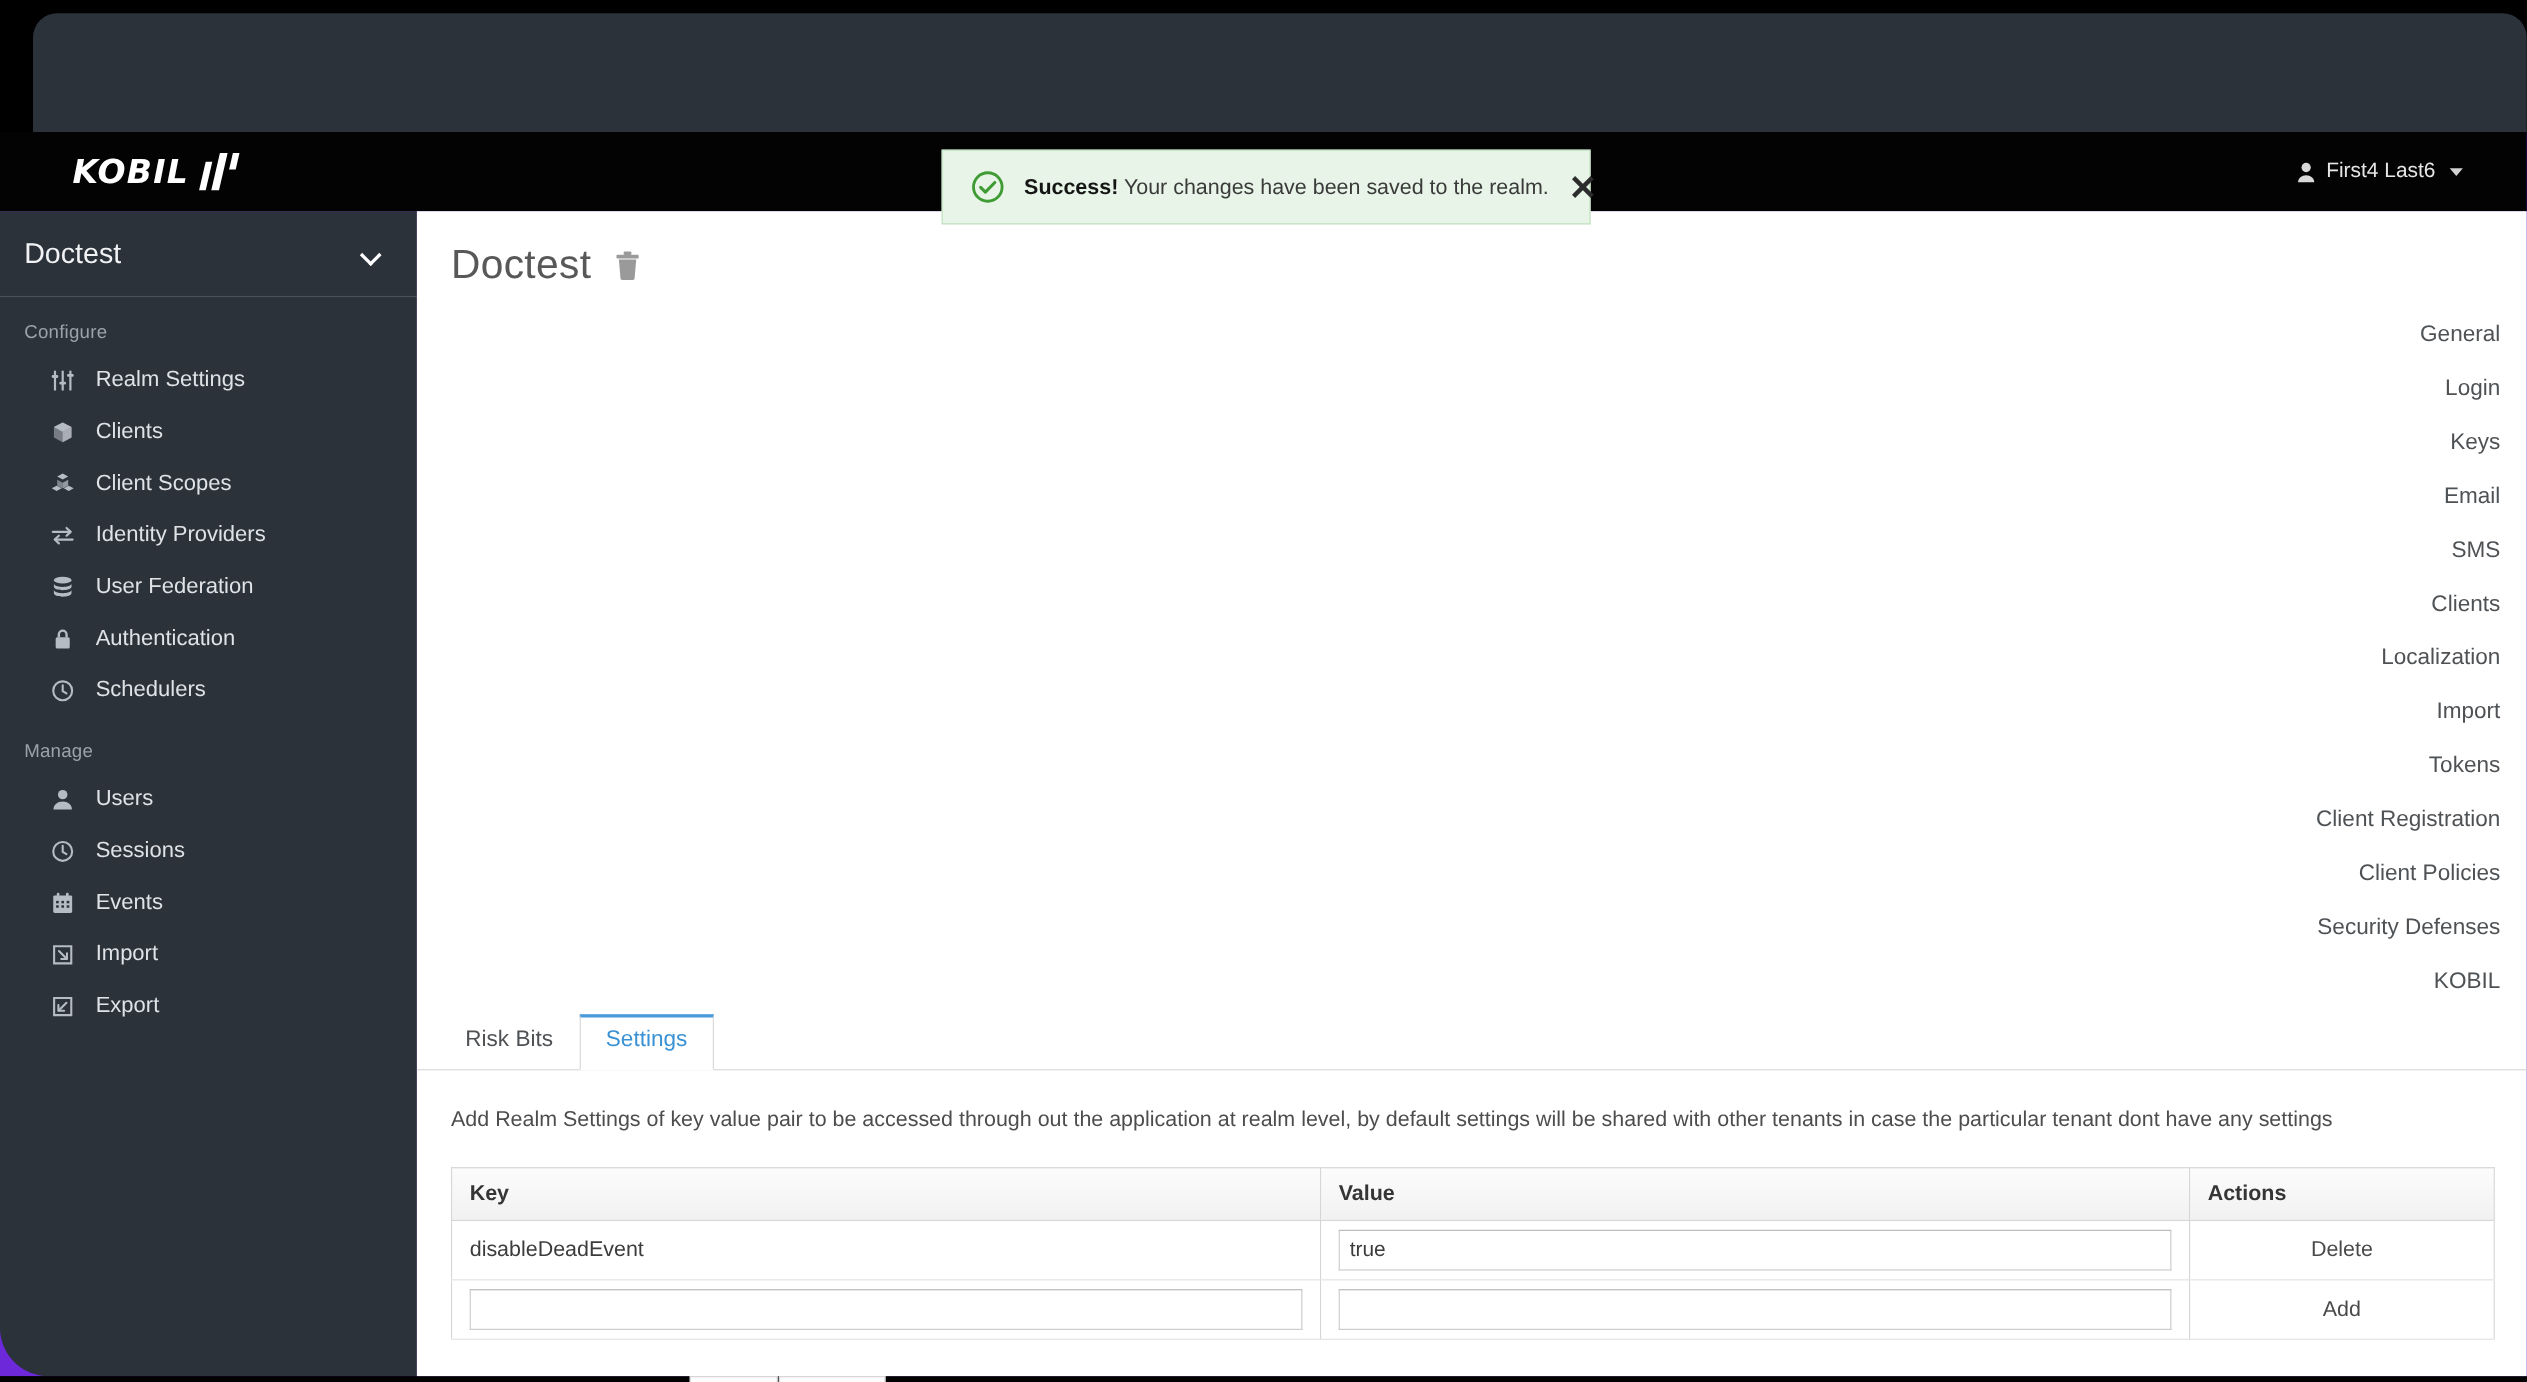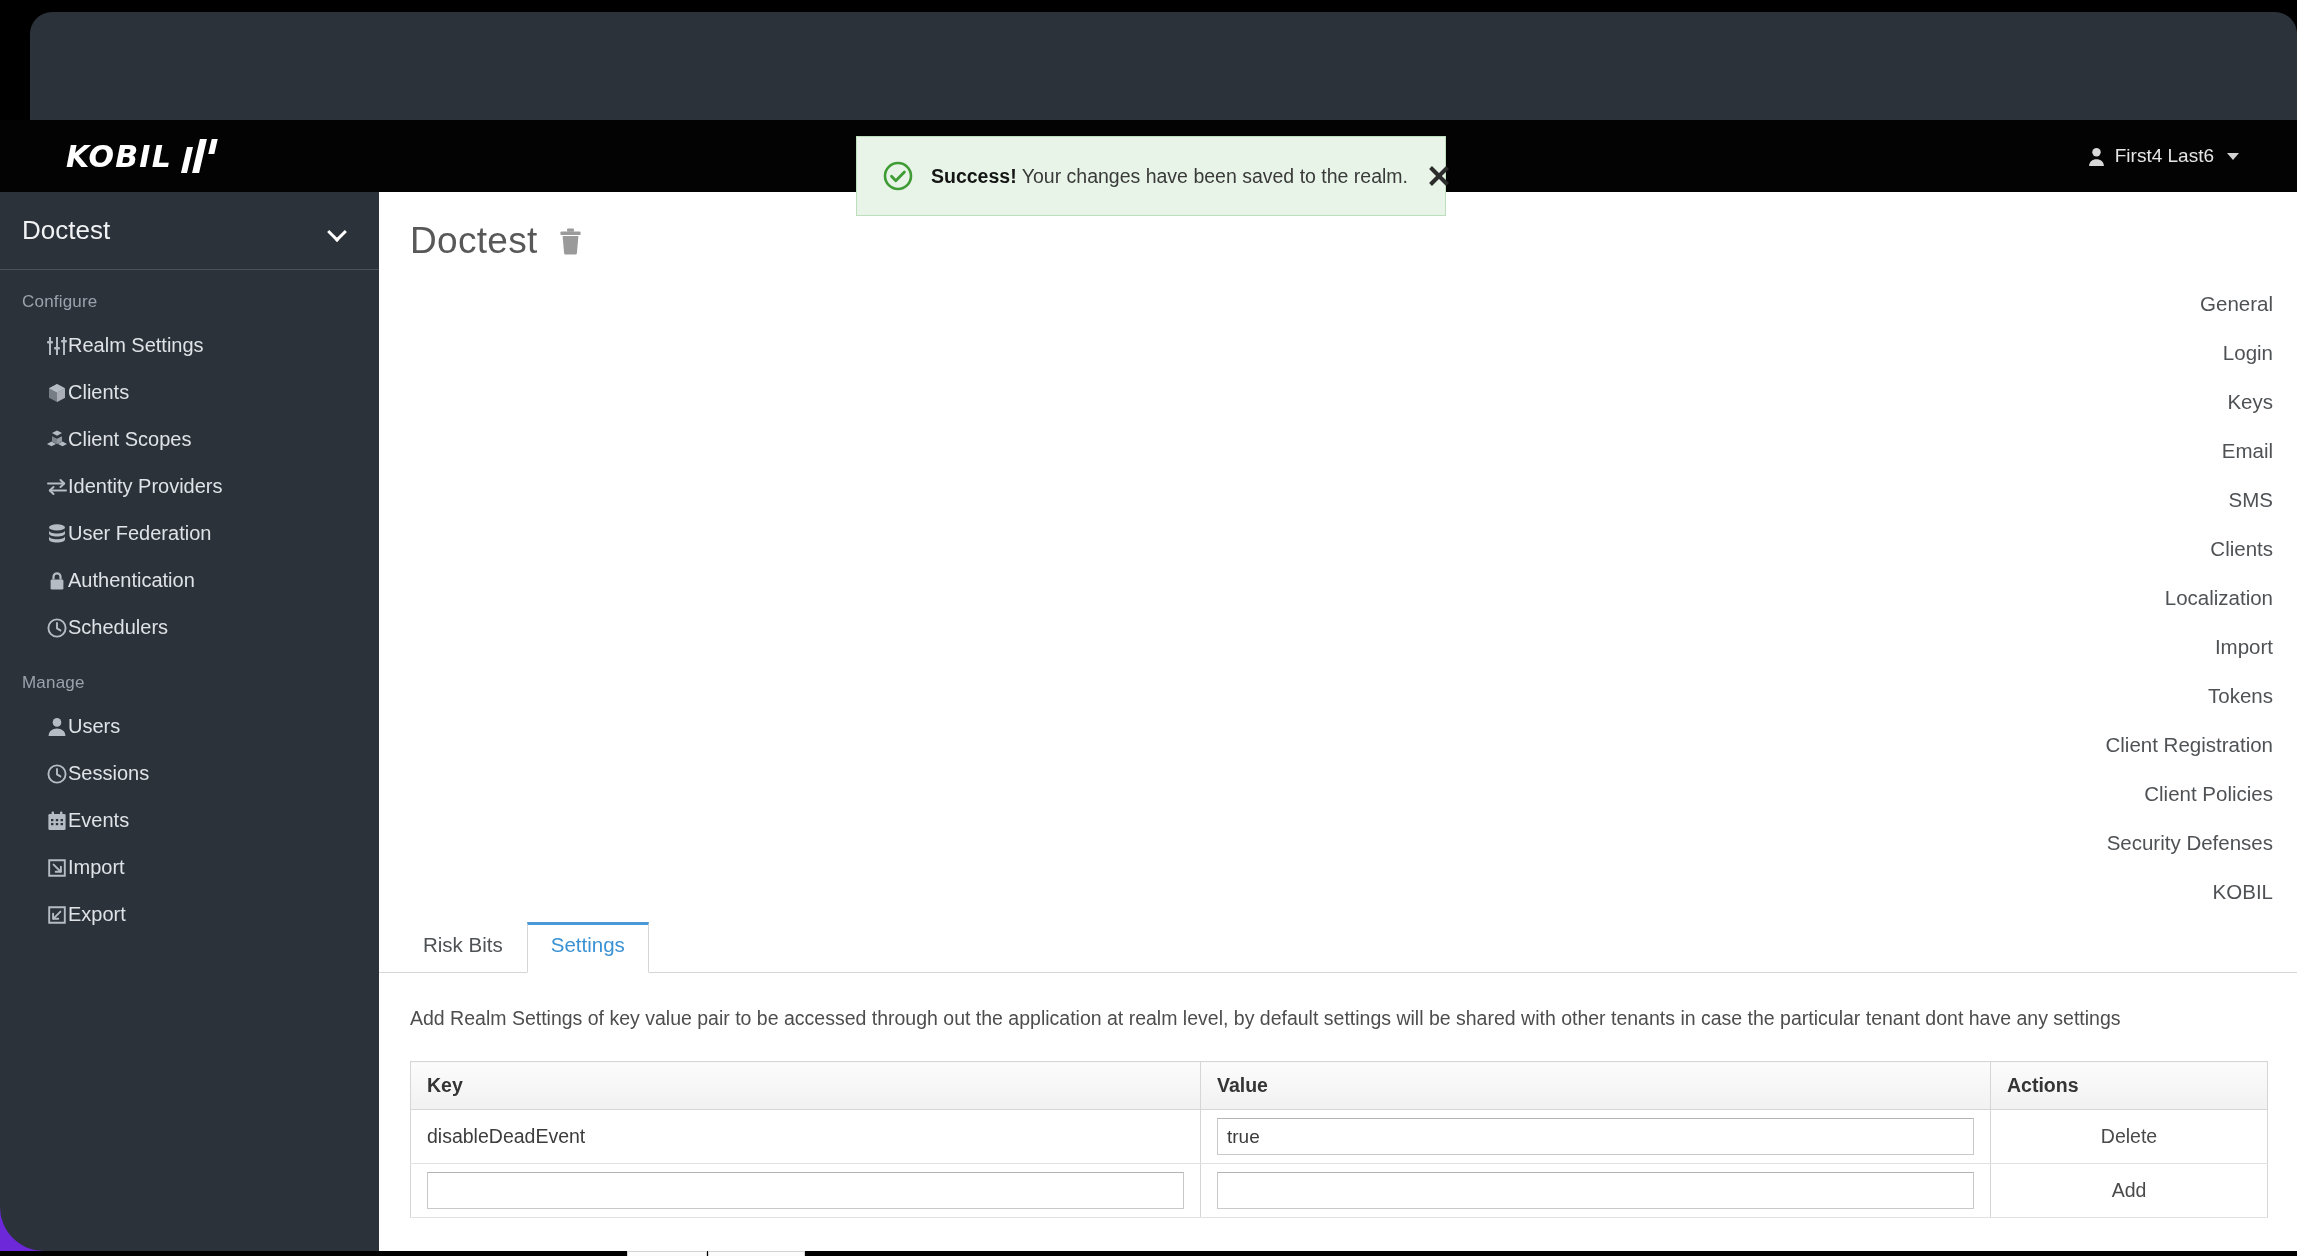--- a/index.html
+++ b/index.html
@@ -93,21 +93,21 @@
     border-left: 6px solid transparent;
     border-right: 6px solid transparent;
     border-top: 7px solid #d2d2d2;
     margin-left: 3px;
   }
 
   
   #alert {
     position: absolute;
     left: 856px; top: 16px;
-    width: 590px; height: 80px;
+    width: 590px; height: 68px;
     background: #e7f4e7;
     border: 1px solid #bcdebc;
     display: flex;
     align-items: center;
     padding: 0 26px;
     gap: 18px;
     z-index: 40;
   }
   #alert .chk {
     width: 30px; height: 30px;
@@ -176,20 +176,21 @@
     font-size: 17px;
     color: #9aa2ab;
     padding: 22px 0 10px 22px;
     letter-spacing: .2px;
   }
   .nav-item {
     display: flex;
     align-items: center;
     height: 47px;
     padding-left: 46px;
+    gap: 19px;
     cursor: pointer;
     font-size: 20px;
     color: #dfe3e7;
   }
   .nav-item .ico {
     width: 22px; height: 22px;
     flex: 0 0 22px;
     display: flex;
     align-items: center;
     justify-content: center;

